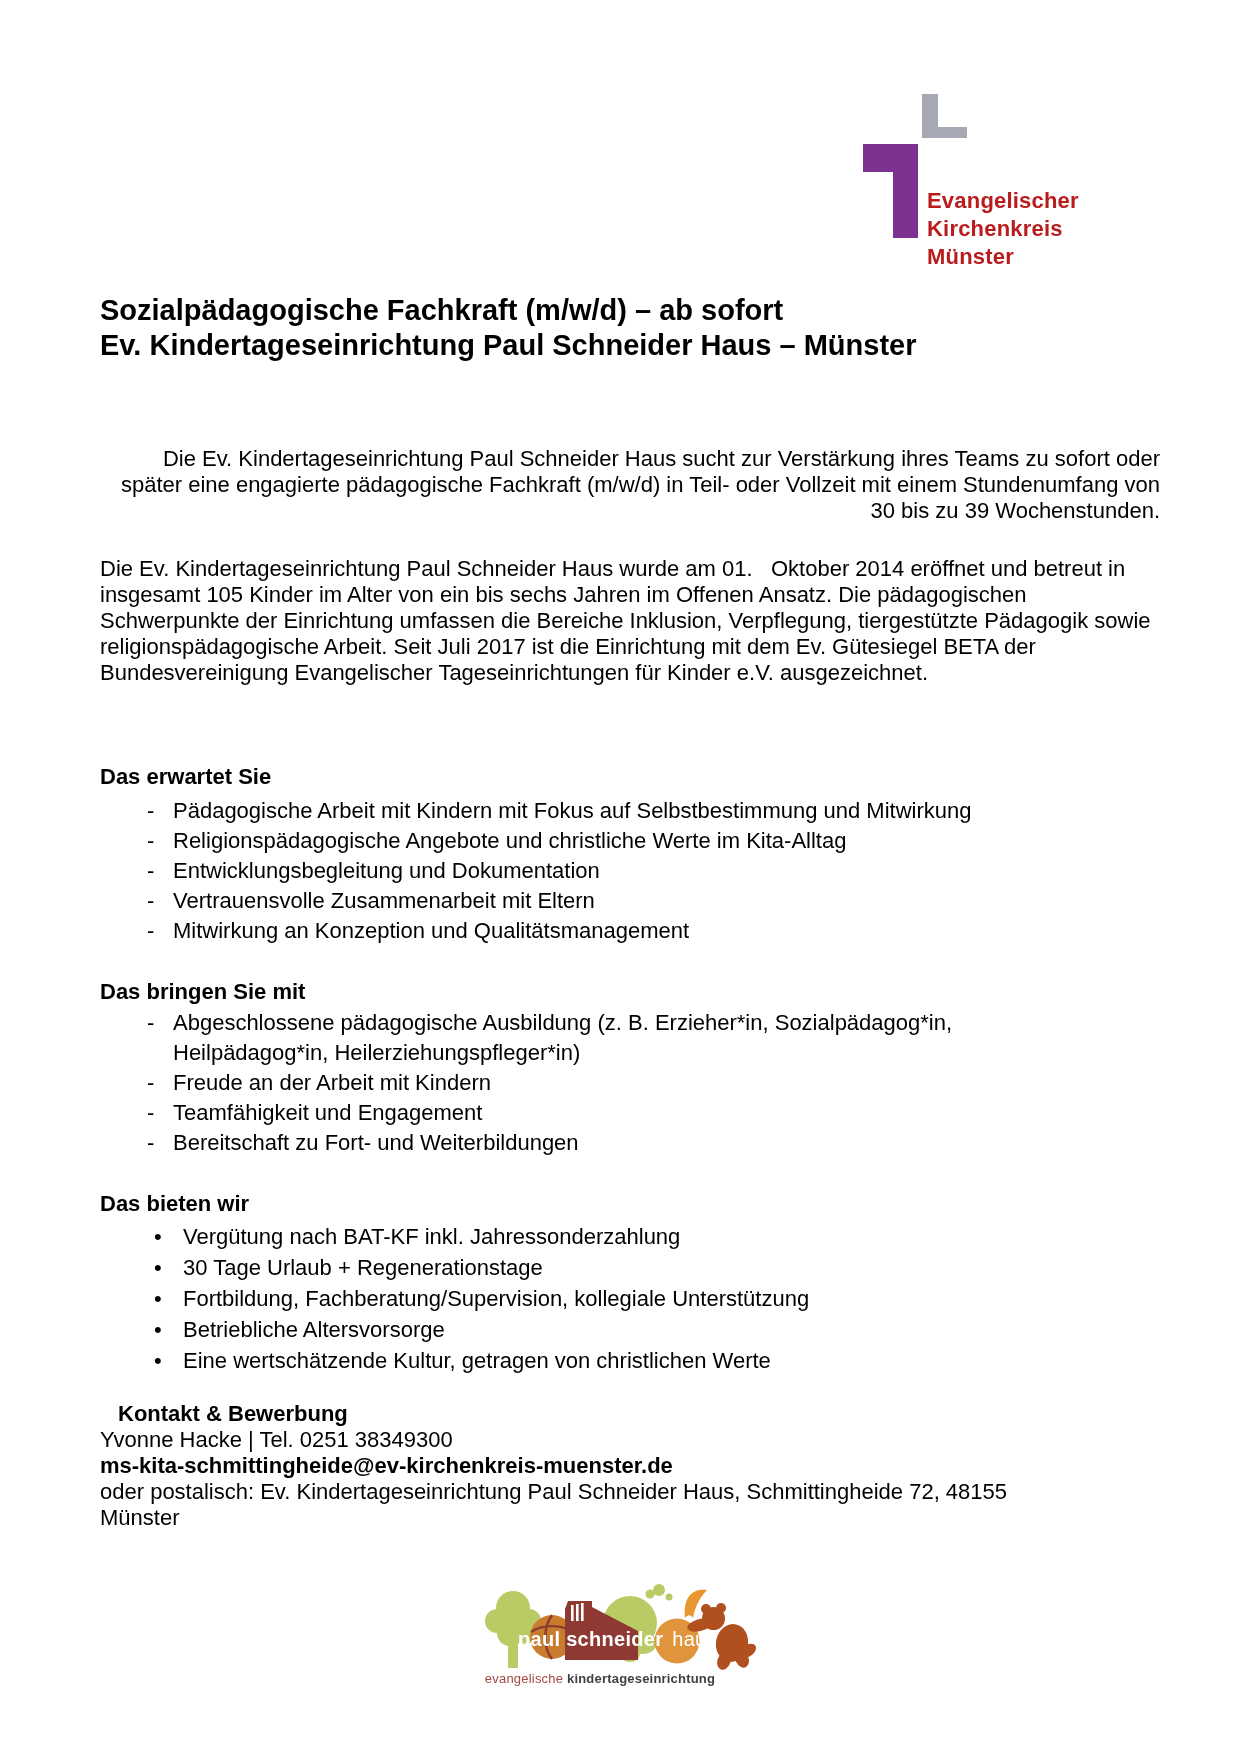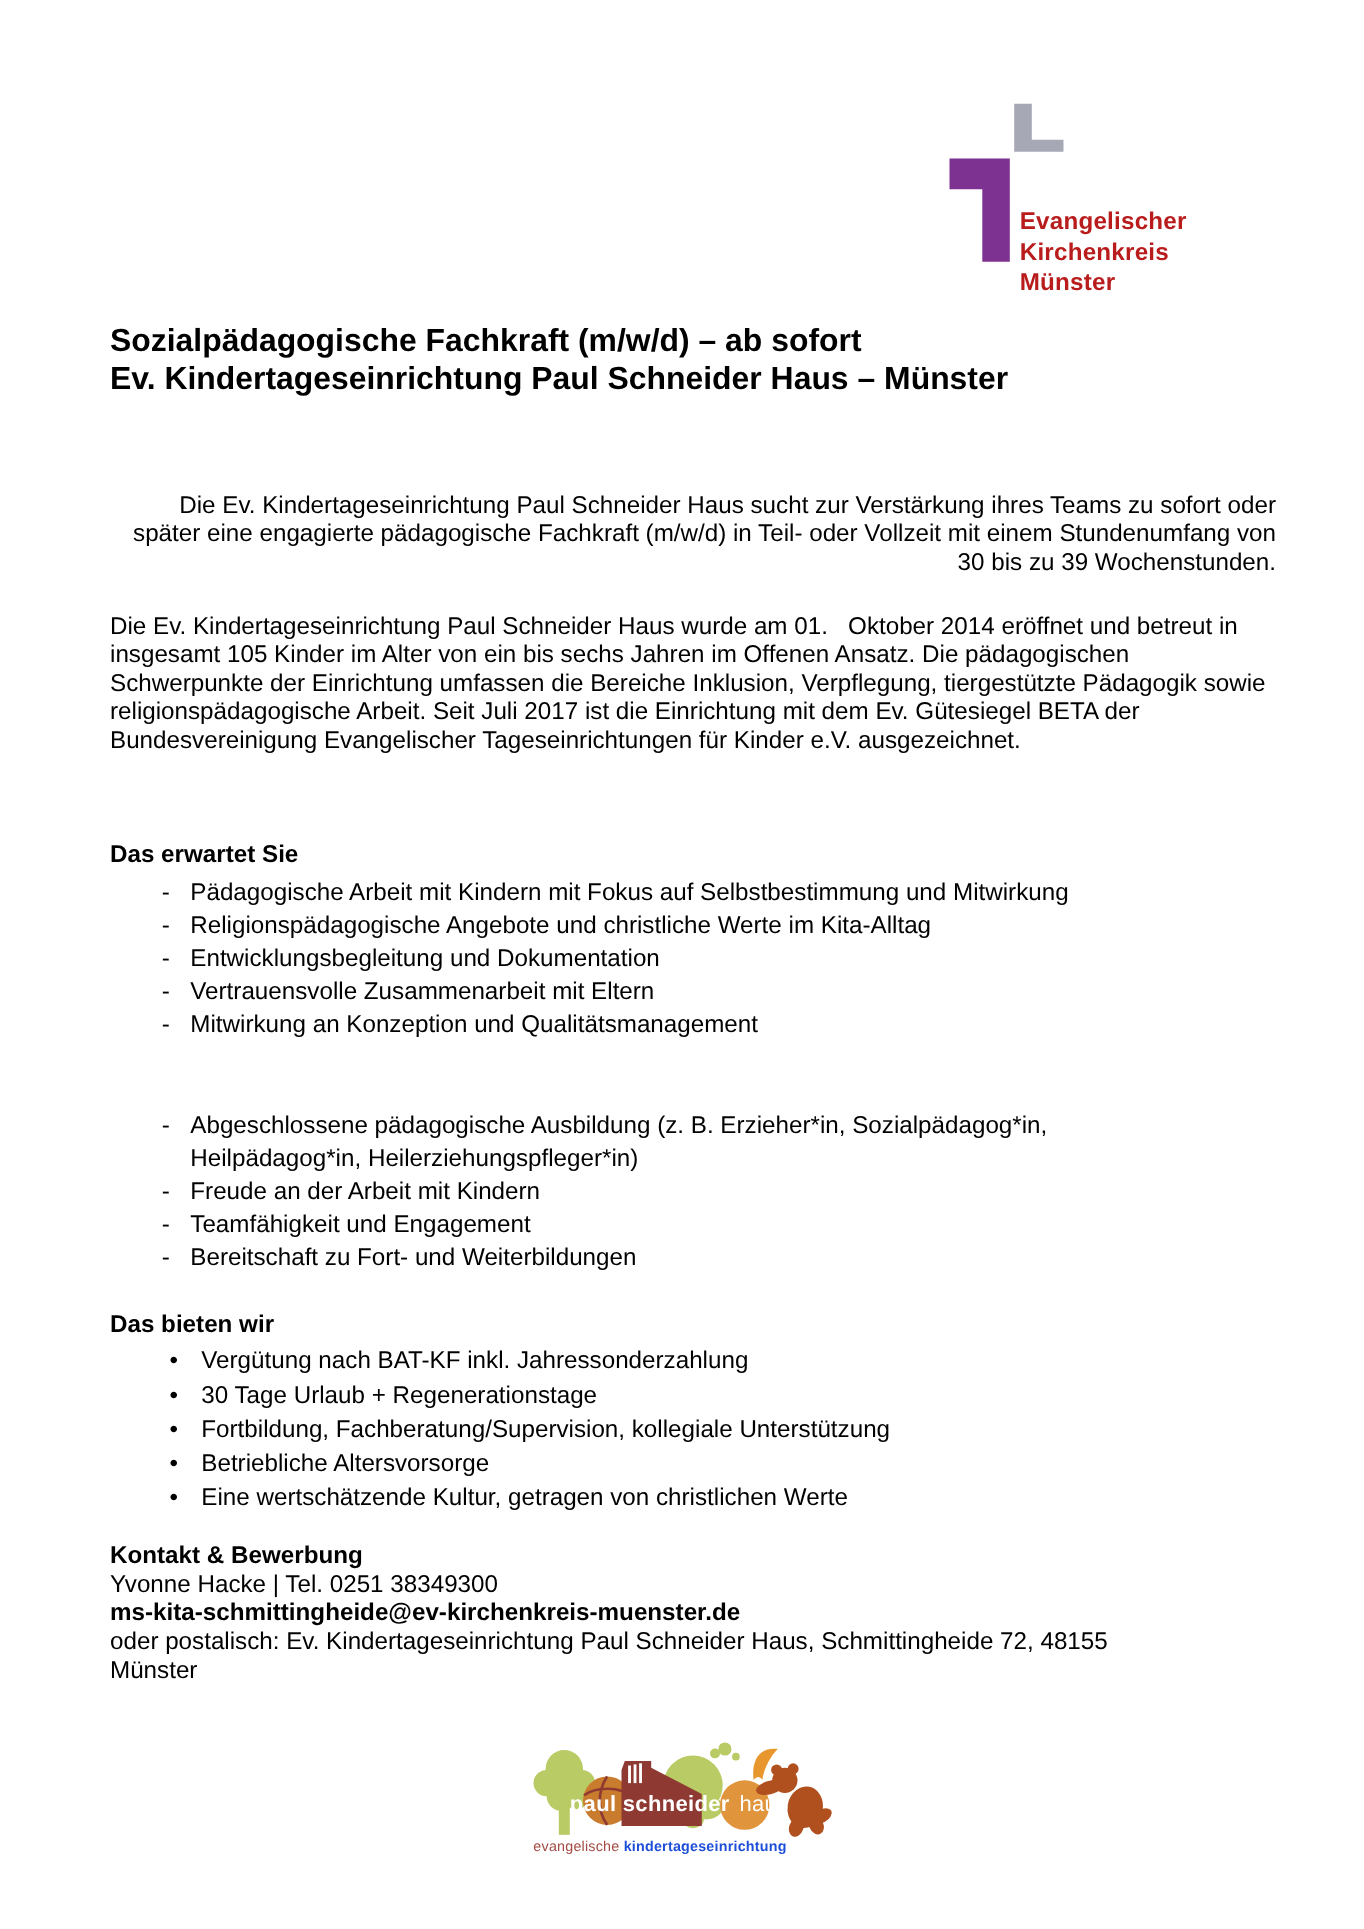--- a/index.html
+++ b/index.html
@@ -31,21 +31,21 @@
   .p1{top:446px;text-align:right;}
   .p2{top:556px;}
   
   .sec-heading{
     position:absolute;left:100px;width:1060px;margin:0;
     font-size:22px;line-height:26px;font-weight:bold;
   }
   .h-erwartet{top:764px;}
   .h-bringen{top:979px;}
   .h-bieten{top:1191px;}
-  .h-kontakt{top:1401px;position:static;}
+  .h-kontakt{top:1401px;position:static;margin-left:18px;}
   
   .list{position:absolute;left:100px;width:1060px;margin:0;padding:0;list-style:none;}
   .list-erwartet{top:796px;}
   .list-bringen{top:1008px;}
   .list-bieten{top:1221px;}
   .list li{position:relative;margin:0;padding:0;}
   .dash-list li{padding-left:73px;font-size:22px;line-height:30px;}
   .dash-list .marker{position:absolute;left:47px;top:0;}
   .dot-list li{padding-left:83px;font-size:22px;line-height:31px;}
   .dot-list .marker{position:absolute;left:54px;top:0;}
@@ -54,21 +54,21 @@
   .contact{position:absolute;left:100px;top:1401px;width:1060px;font-size:22px;line-height:26px;}
   .contact .bold{font-weight:bold;}
   .contact .preline{white-space:pre-line;}
   
   .psh-logo{position:absolute;left:480px;top:1581px;width:284px;height:115px;}
   .psh-logo svg{position:absolute;left:0;top:0;}
   .psh-caption{
     position:absolute;left:0;top:90px;width:240px;text-align:center;
     font-size:13px;line-height:16px;color:#a34a42;letter-spacing:0.2px;white-space:nowrap;
   }
-  .psh-caption b{color:#1d4ed8;}
+  .psh-caption b{color:#404040;}
 </style>
 </head>
 <body>
 
 <div class="page">
 
   <header class="brand">
     <svg class="cross" viewBox="0 0 104 151" aria-hidden="true">
       <path d="M0,50 H55 V144 H30 V78 H0 Z" fill="#7d3190"></path>
       <path d="M59,0 H75 V33 H104 V44 H59 Z" fill="#a7a8b6"></path>
@@ -90,20 +90,21 @@
 
   <h2 class="sec-heading h-erwartet">Das erwartet Sie</h2>
   <ul class="list dash-list list-erwartet">
     <li><span class="marker">-</span><span class="li-text">Pädagogische Arbeit mit Kindern mit Fokus auf Selbstbestimmung und Mitwirkung</span></li>
     <li><span class="marker">-</span><span class="li-text">Religionspädagogische Angebote und christliche Werte im Kita-Alltag</span></li>
     <li><span class="marker">-</span><span class="li-text">Entwicklungsbegleitung und Dokumentation</span></li>
     <li><span class="marker">-</span><span class="li-text">Vertrauensvolle Zusammenarbeit mit Eltern</span></li>
     <li><span class="marker">-</span><span class="li-text">Mitwirkung an Konzeption und Qualitätsmanagement</span></li>
   </ul>
 
+  <h2 class="sec-heading h-bringen">Das bringen Sie mit</h2>
   <ul class="list dash-list list-bringen">
     <li><span class="marker">-</span><span class="li-text">Abgeschlossene pädagogische Ausbildung (z. B. Erzieher*in, Sozialpädagog*in,
 Heilpädagog*in, Heilerziehungspfleger*in)</span></li>
     <li><span class="marker">-</span><span class="li-text">Freude an der Arbeit mit Kindern</span></li>
     <li><span class="marker">-</span><span class="li-text">Teamfähigkeit und Engagement</span></li>
     <li><span class="marker">-</span><span class="li-text">Bereitschaft zu Fort- und Weiterbildungen</span></li>
   </ul>
 
   <h2 class="sec-heading h-bieten">Das bieten wir</h2>
   <ul class="list dot-list list-bieten">

